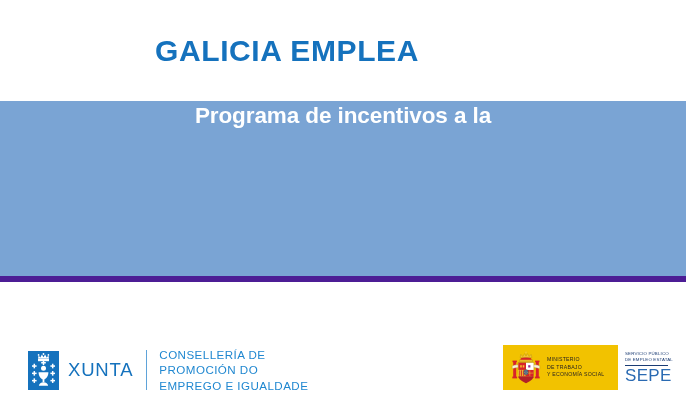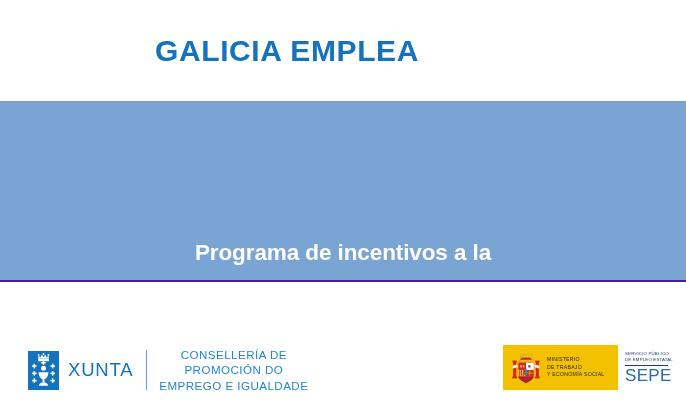--- a/index.html
+++ b/index.html
@@ -43,24 +43,24 @@
   }
 
   
   .banner {
     position: absolute;
     left: 0;
     top: 101px;
     width: 686px;
     height: 181px;
     background: #7aa4d4;
-    border-bottom: 2px solid #4c1d95;
+    border-bottom: 6px solid #4c1d95;
     box-sizing: border-box;
     display: flex;
-    align-items: flex-end;
+    align-items: flex-start;
     justify-content: center;
   }
   .banner-text {
     text-align: center;
     color: #ffffff;
     font-size: 22.5px;
     font-weight: bold;
     line-height: 1.34;
     letter-spacing: -0.1px;
     padding-bottom: 12px;
@@ -113,21 +113,21 @@
     margin-right: 12px;
     flex: 0 0 auto;
   }
   .conselleria {
     color: #1f87d0;
     font-size: 11.6px;
     line-height: 1.33;
     letter-spacing: 0.45px;
     white-space: nowrap;
   }
-  .conselleria span { display: block; text-align: center; }
+  .conselleria span { display: block; }
 
   
   .gob-block {
     position: absolute;
     left: 503px;
     top: 61px;
     width: 115px;
     height: 45px;
     background: #f2c200;
     display: flex;

